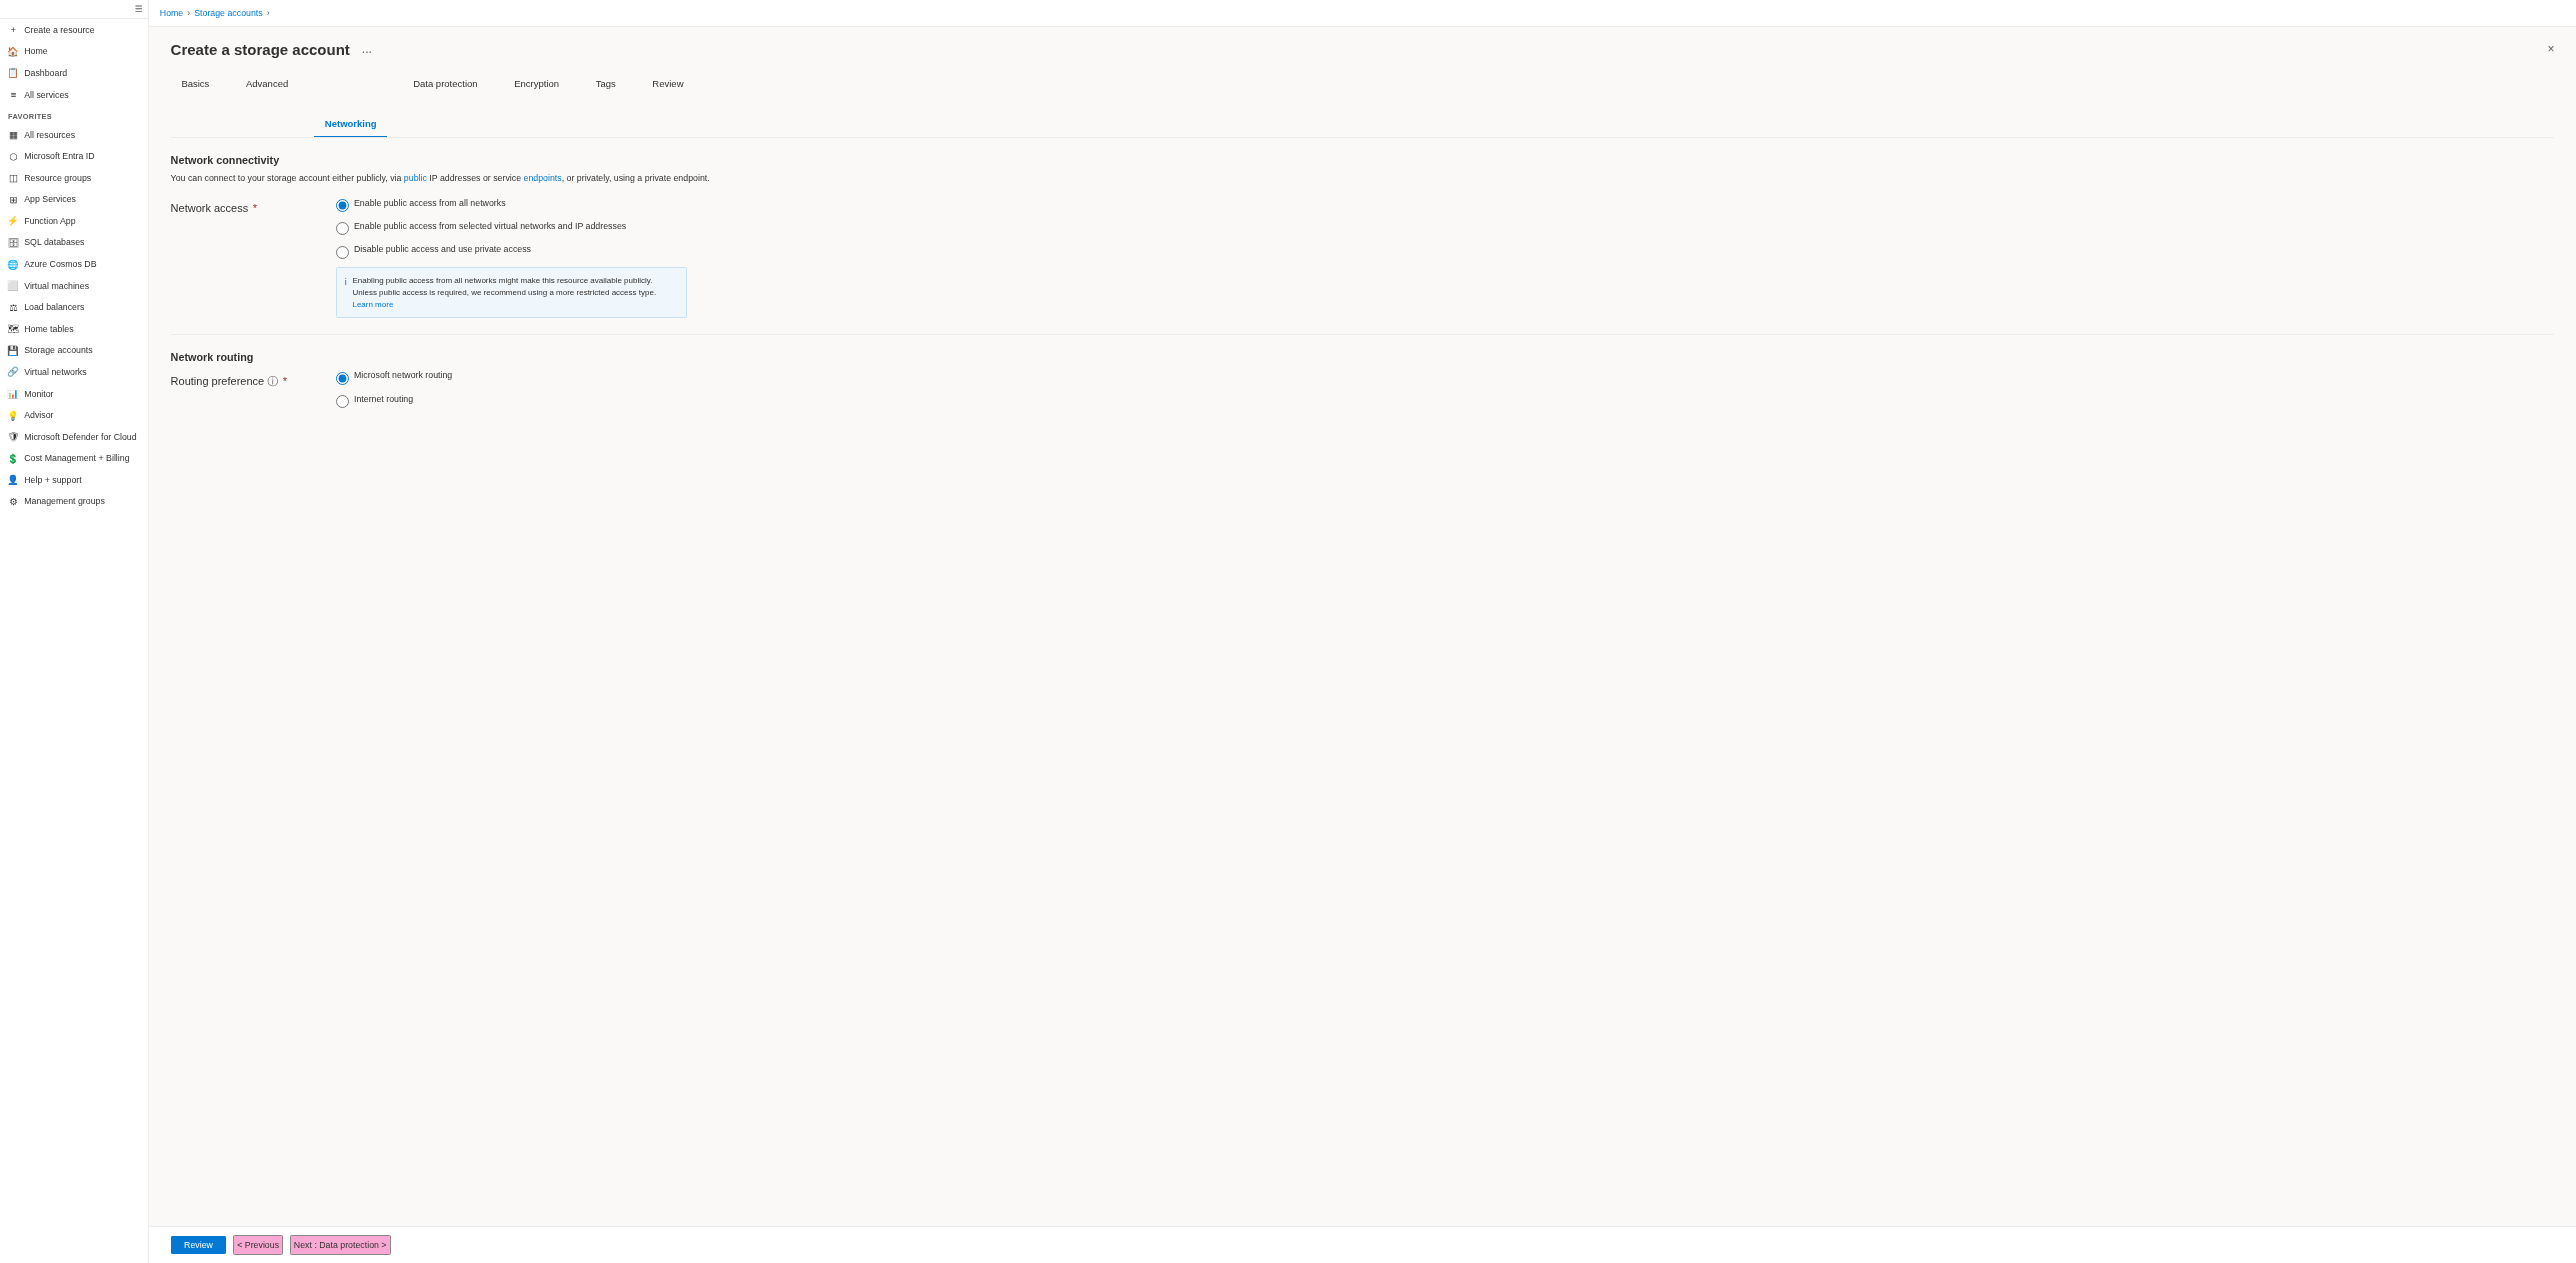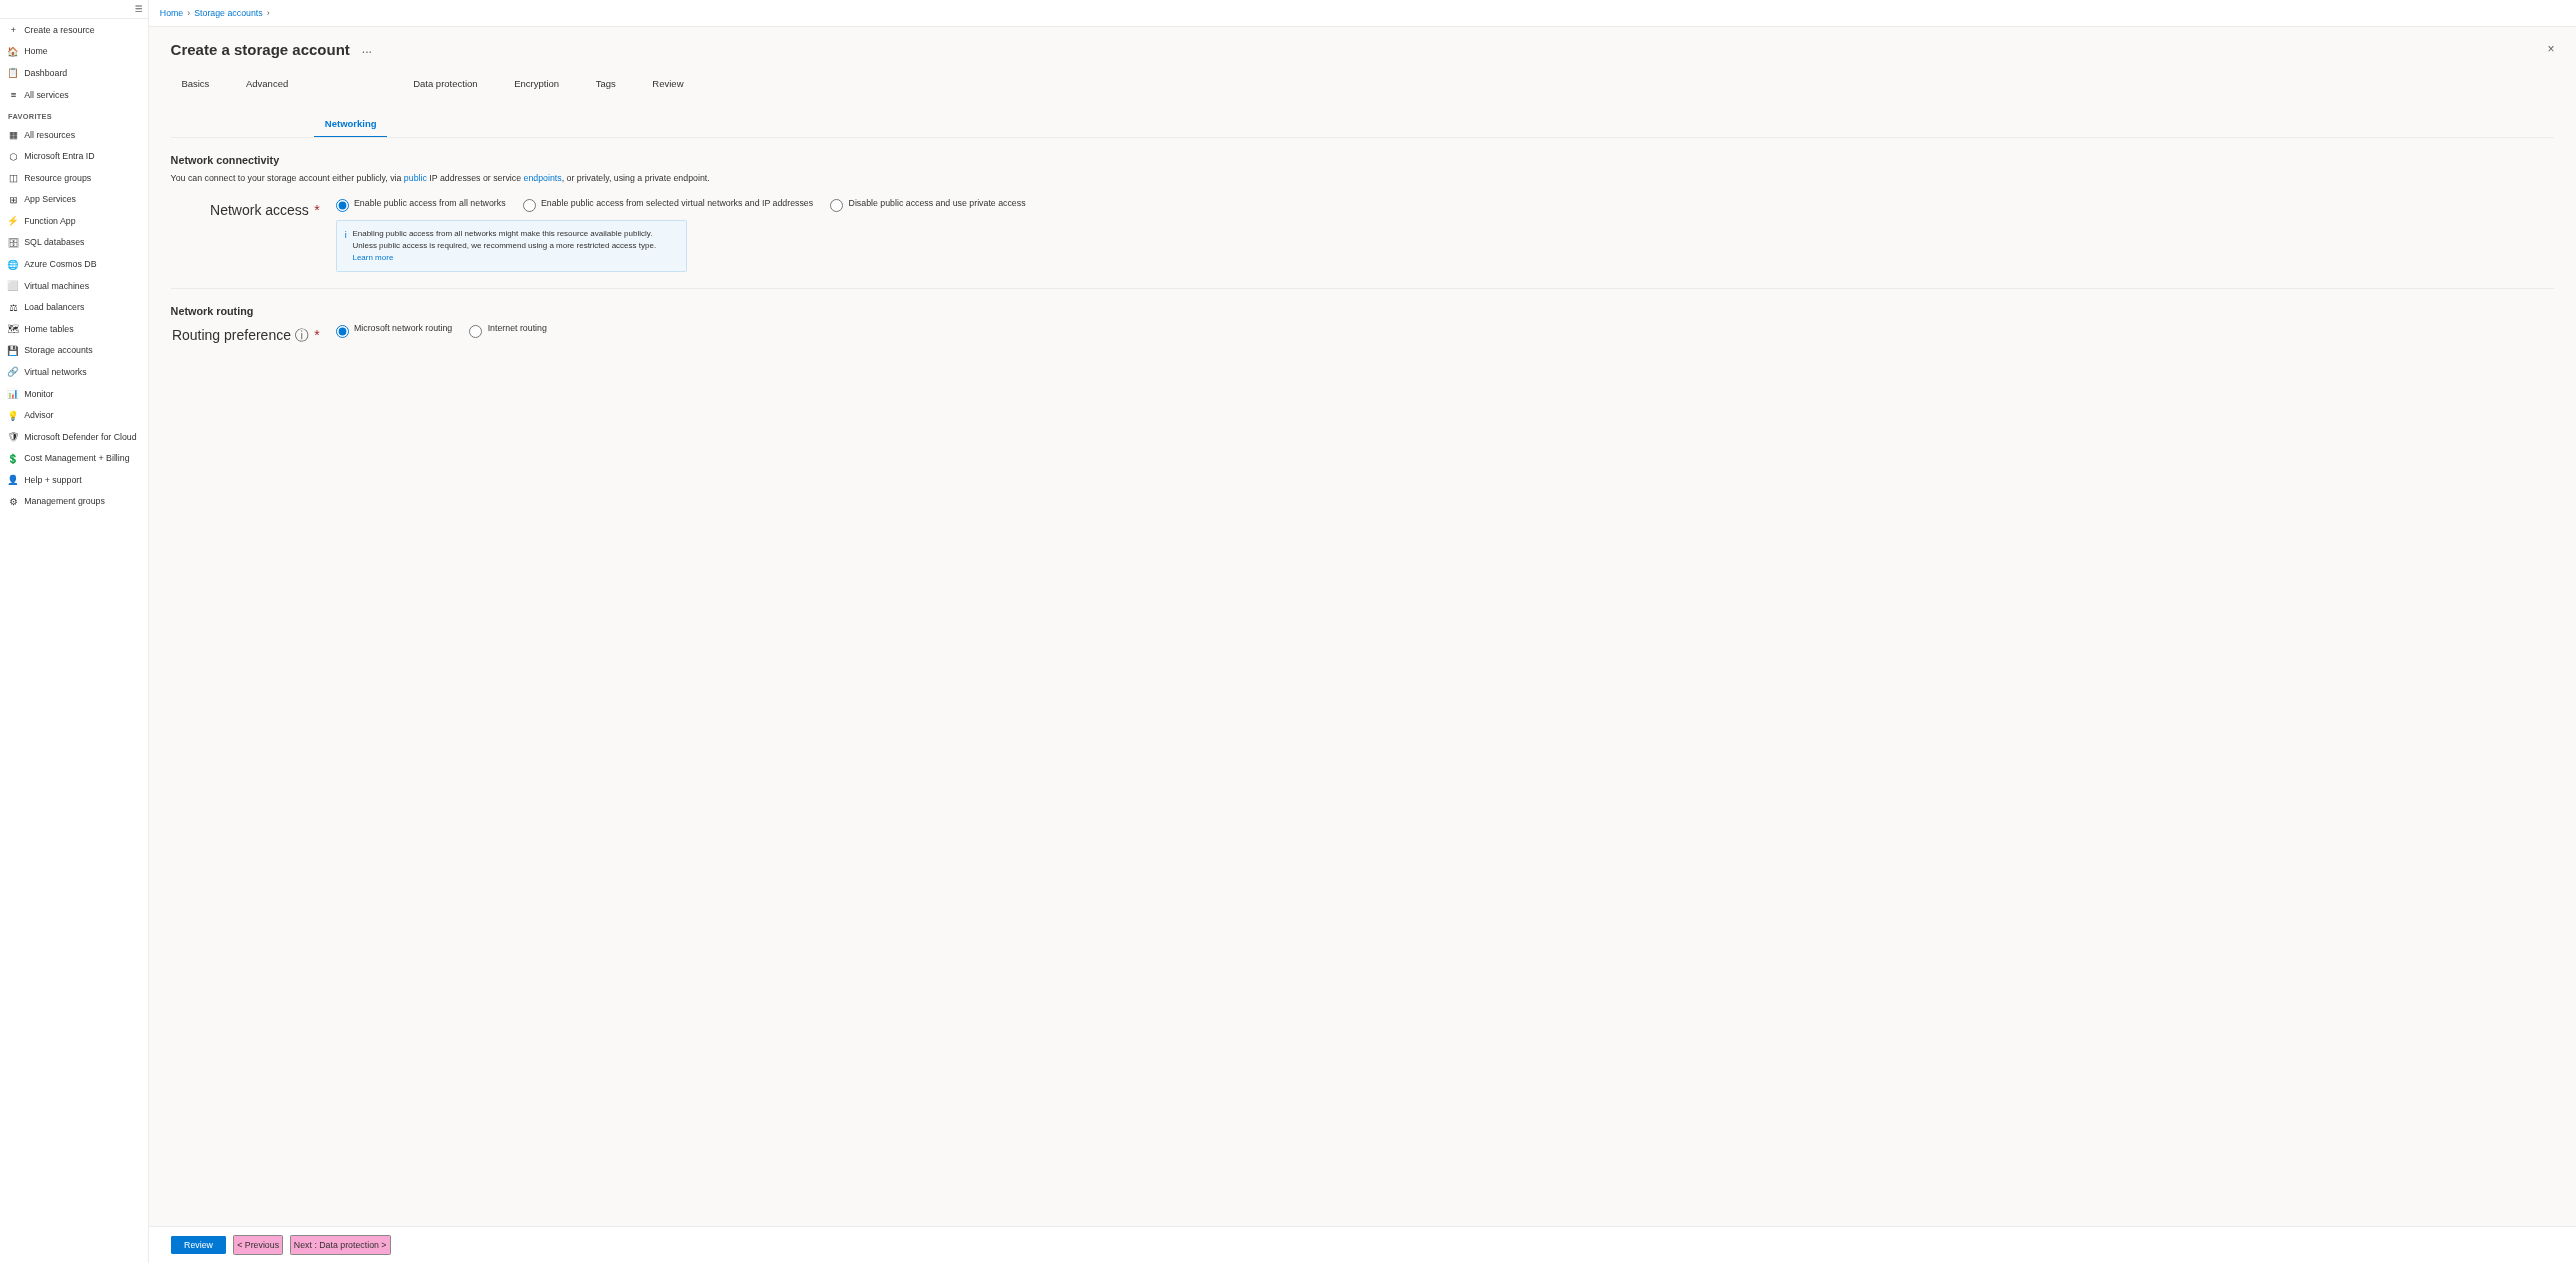--- a/index.html
+++ b/index.html
@@ -140,28 +140,27 @@
 
     .form-row {
       display: flex;
       align-items: flex-start;
       margin-bottom: 10.8px;
       gap: 16px;
     }
     .form-label {
       width: 149px;
       min-width: 149px;
-      font-size: 14px;
+      font-size: 11px;
       color: #323130;
       padding-top: 4px;
-      text-align: right;
     }
     .form-label .required { color: #a4262c; margin-left: 1.4px; }
 
-    .radio-group { display: flex; flex-direction: row; gap: 17px; }
+    .radio-group { display: flex; flex-direction: column; gap: 9px; }
     .radio-option {
       display: flex;
       align-items: flex-start;
       gap: 5.4px;
       font-size: 8.8px;
       color: #323130;
       cursor: pointer;
     }
     .radio-option input[type="radio"] {
       margin-top: 1.4px;

